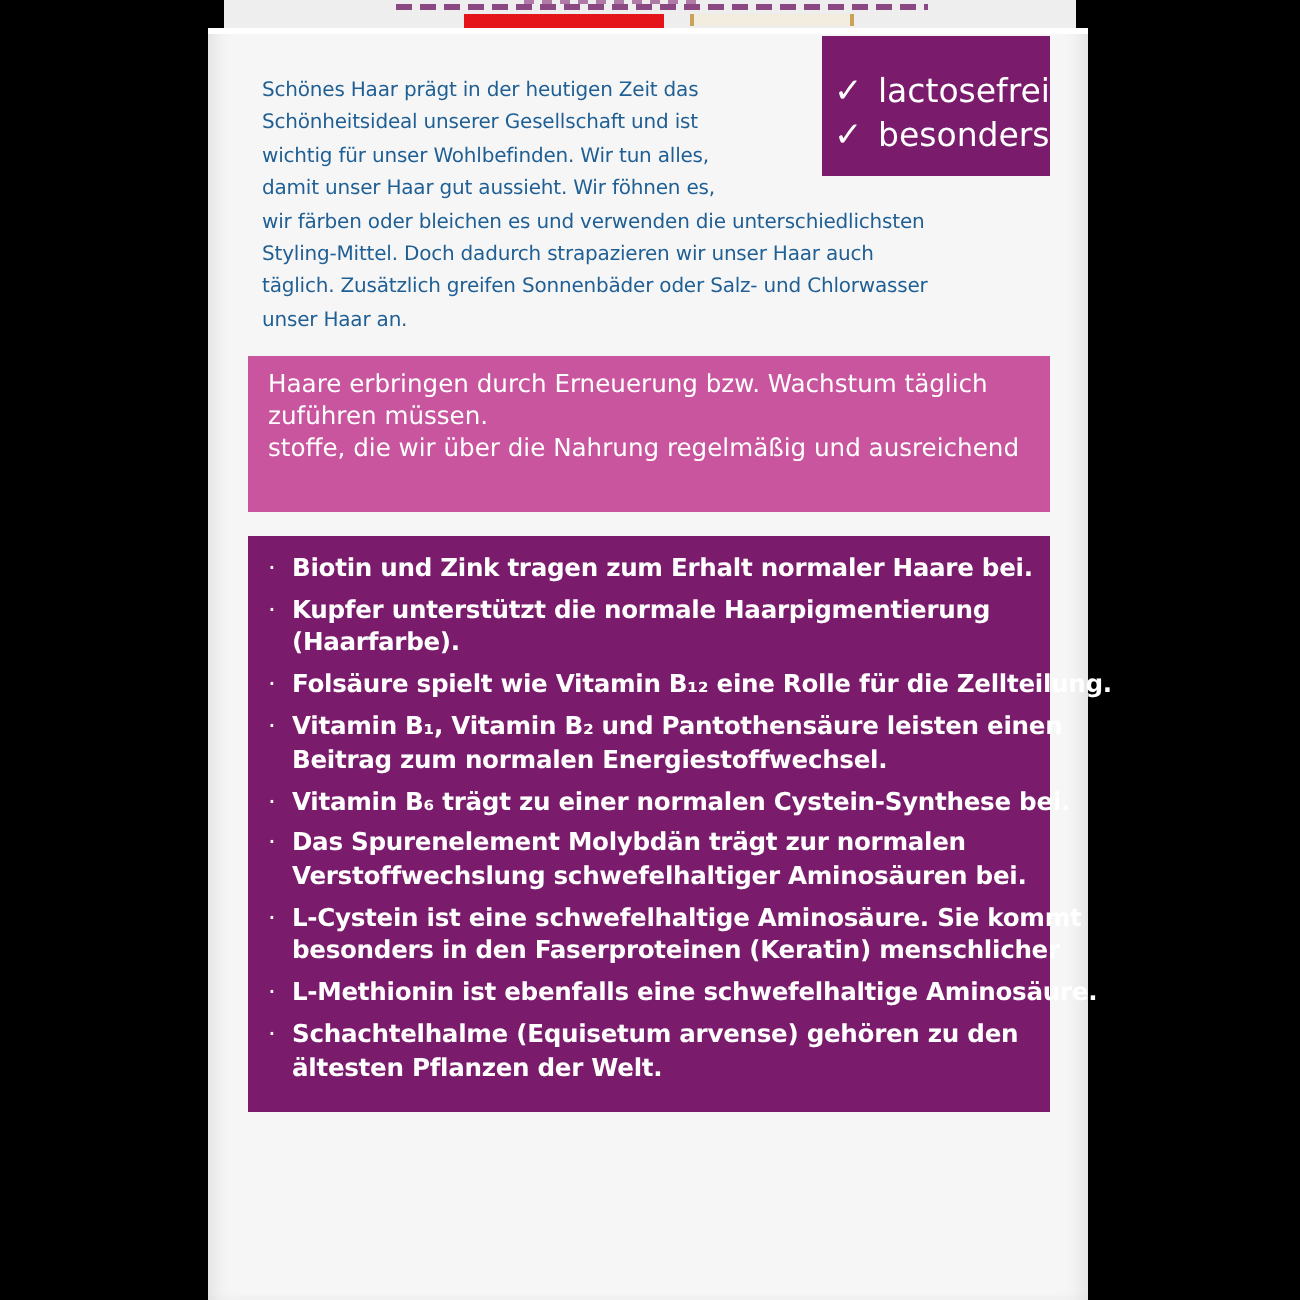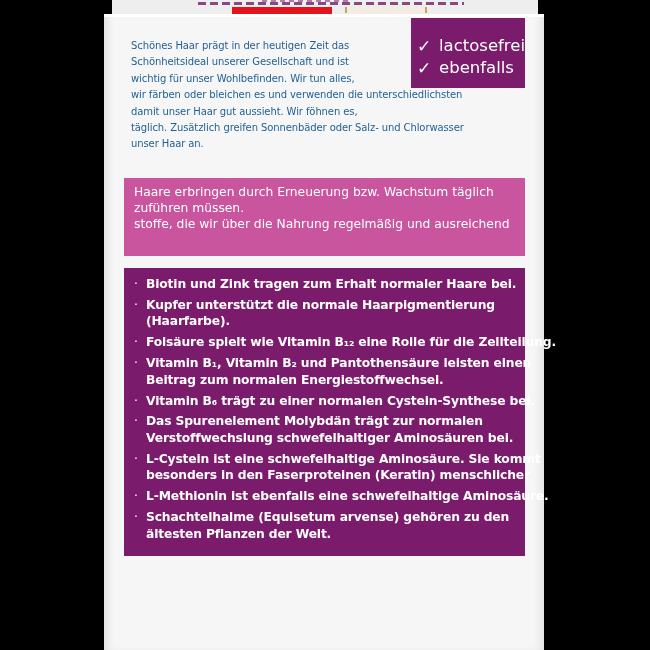--- a/index.html
+++ b/index.html
@@ -74,34 +74,35 @@
 </div>
 
 <div class="box">
   <div class="lip"></div>
 </div>
 
 <div class="intro">
   <span>Schönes Haar prägt in der heutigen Zeit das</span>
   <span>Schönheitsideal unserer Gesellschaft und ist</span>
   <span>wichtig für unser Wohlbefinden. Wir tun alles,</span>
+  <span>damit unser Haar gut aussieht. Wir föhnen es,</span>
   <span>wir färben oder bleichen es und verwenden die unterschiedlichsten</span>
-  <span>damit unser Haar gut aussieht. Wir föhnen es,</span>
+  <span>Styling-Mittel. Doch dadurch strapazieren wir unser Haar auch</span>
   <span>täglich. Zusätzlich greifen Sonnenbäder oder Salz- und Chlorwasser</span>
   <span>unser Haar an.</span>
 </div>
 
 <div class="badge">
   <div class="badge-item">
     <span class="check">✓</span>
     <span>lactosefrei</span>
   </div>
   <div class="badge-item">
     <span class="check">✓</span>
-    <span>ebenfalls</span>
+    <span>besonders</span>
   </div>
 </div>
 
 <div class="pink">
   <span>Haare erbringen durch Erneuerung bzw. Wachstum täglich</span>
   <span>zuführen müssen.</span>
   <span>stoffe, die wir über die Nahrung regelmäßig und ausreichend</span>
 </div>
 
 <div class="purple">

